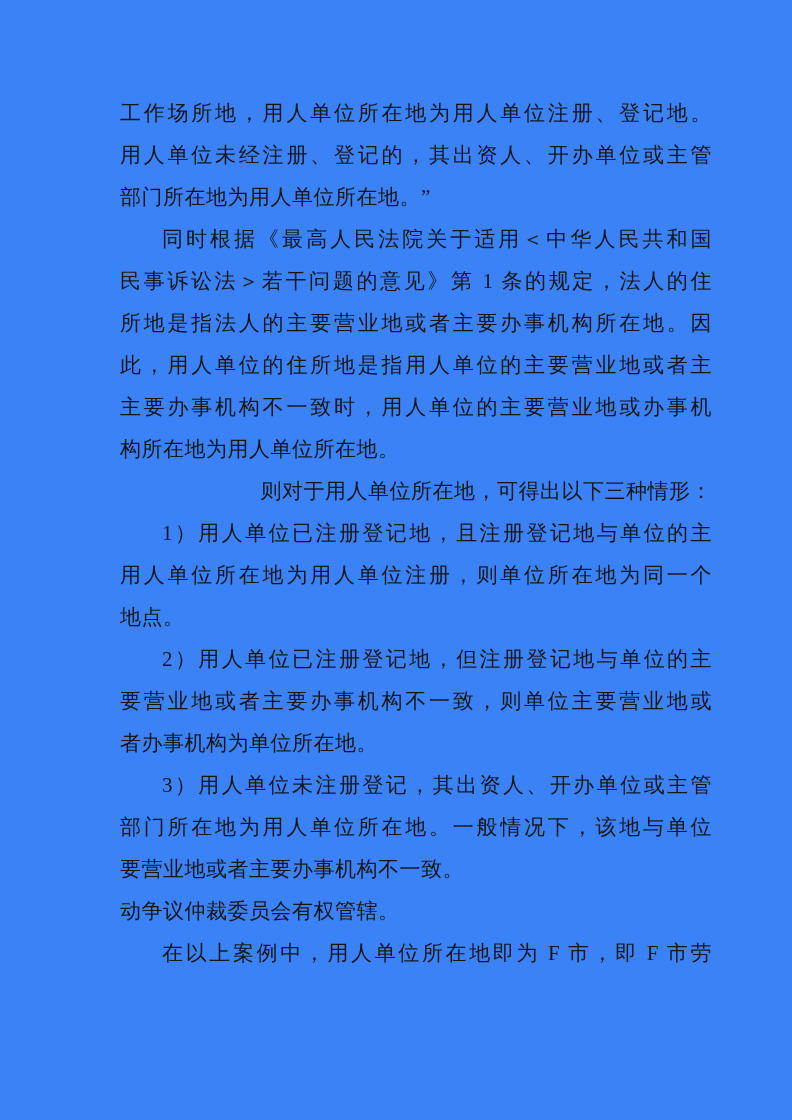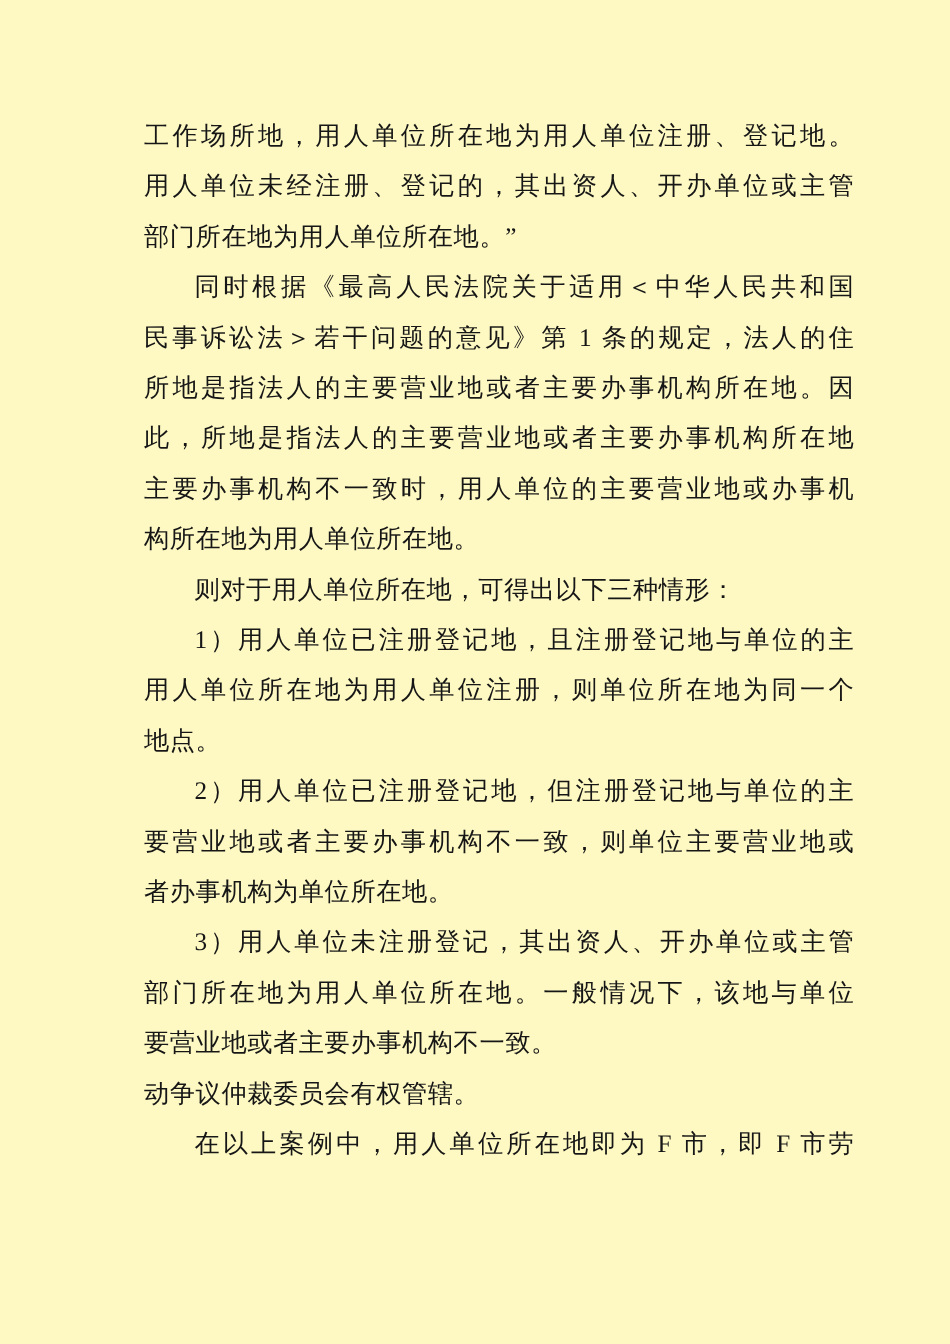--- a/index.html
+++ b/index.html
@@ -4,21 +4,21 @@
 <style>
   html, body {
     margin: 0;
     padding: 0;
     background: #ffffff;
   }
   .page {
     position: relative;
     width: 792px;
     height: 1120px;
-    background: #fef9c3;
+    background: #3b82f6;
     overflow: hidden;
     font-family: "Liberation Serif", "DejaVu Serif", serif;
   }
   .textblock {
     position: absolute;
     left: 120px;
     top: 92px;
     width: 592px;
     font-size: 21px;
     line-height: 42px;
@@ -34,39 +34,40 @@
     overflow: hidden;
   }
   
   .line.fill {
     text-align: justify;
     text-align-last: justify;
   }
   
   .line.indent {
     text-indent: 42px;
+    text-align: right;
   }
 </style>
 </head>
 <body>
 
 <div class="page">
   <div class="textblock">
 
     <div class="paragraph">
       <div class="line fill">工作场所地，用人单位所在地为用人单位注册、登记地。</div>
       <div class="line fill">用人单位未经注册、登记的，其出资人、开办单位或主管</div>
       <div class="line">部门所在地为用人单位所在地。”</div>
     </div>
 
     <div class="paragraph">
       <div class="line fill indent">同时根据《最高人民法院关于适用＜中华人民共和国</div>
       <div class="line fill">民事诉讼法＞若干问题的意见》第 1 条的规定，法人的住</div>
       <div class="line fill">所地是指法人的主要营业地或者主要办事机构所在地。因</div>
-      <div class="line fill">此，所地是指法人的主要营业地或者主要办事机构所在地</div>
+      <div class="line fill">此，用人单位的住所地是指用人单位的主要营业地或者主</div>
       <div class="line fill">主要办事机构不一致时，用人单位的主要营业地或办事机</div>
       <div class="line">构所在地为用人单位所在地。</div>
     </div>
 
     <div class="paragraph">
       <div class="line indent">则对于用人单位所在地，可得出以下三种情形：</div>
     </div>
 
     <div class="paragraph">
       <div class="line fill indent">1）用人单位已注册登记地，且注册登记地与单位的主</div>

